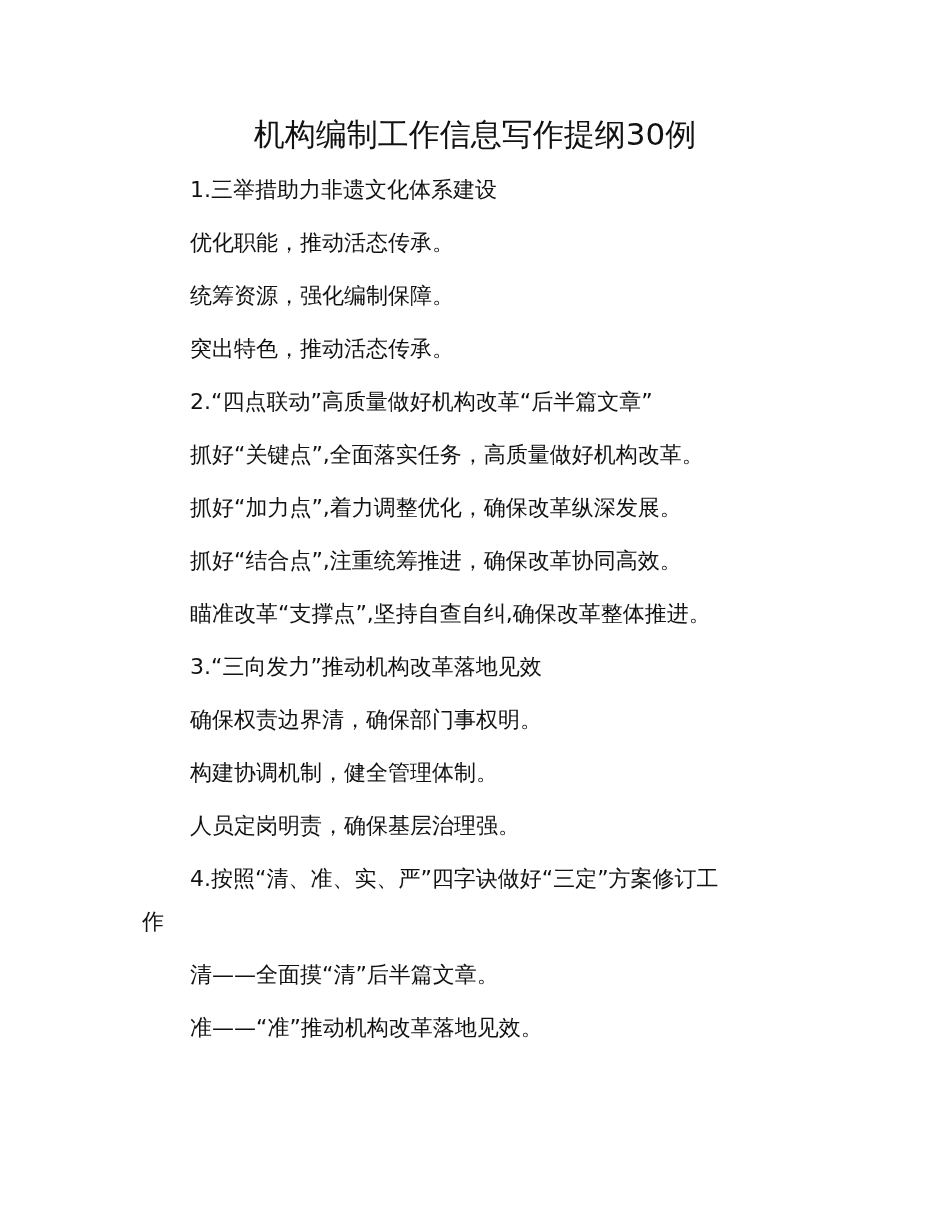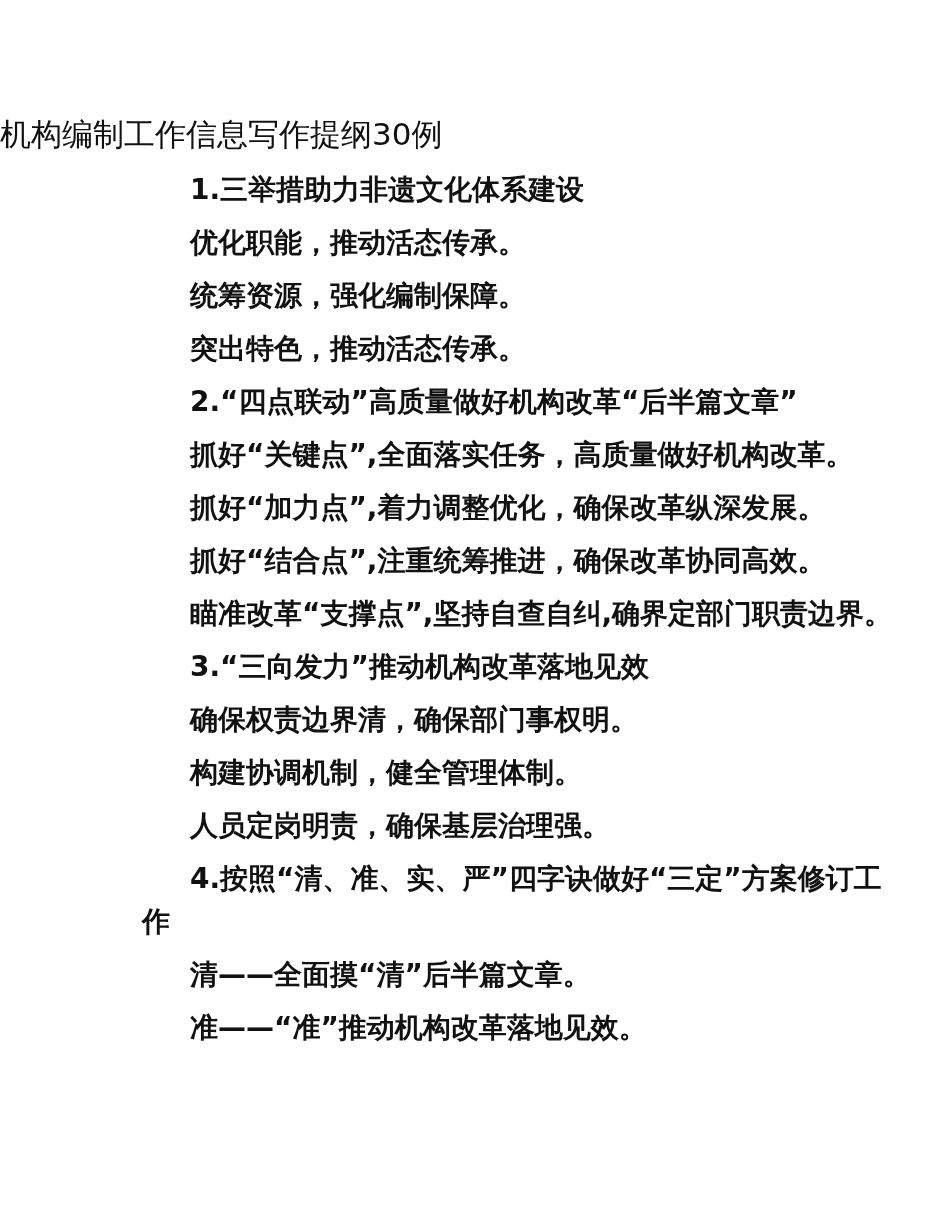--- a/index.html
+++ b/index.html
@@ -1,37 +1,37 @@
 <!DOCTYPE html>
 <html><head>
 <meta charset="utf-8">
 <style>
   html, body { margin: 0; padding: 0; background: #ffffff; }
   body { width: 950px; height: 1230px; position: relative; overflow: hidden;
          font-family: "DejaVu Sans", sans-serif; color: #111111; }
-  .title { position: absolute; left: 0; width: 950px; top: 112px; 
+  .title { position: absolute; left: 0; width: 950px; top: 112px; text-align: center;
            font-size: 31px; line-height: 44px; letter-spacing: 0px; }
-  .line { position: absolute; left: 190px; font-size: 28px; line-height: 32px; white-space: nowrap; font-weight: bold; }
+  .line { position: absolute; left: 190px; font-size: 22px; line-height: 32px; white-space: nowrap; }
   .wrap-first { left: 190px; }
   .wrap-cont { left: 142px; }
 </style>
 </head>
 <body>
 
 <div class="title">机构编制工作信息写作提纲30例</div>
 
 <div class="line" style="top:174px">1.三举措助力非遗文化体系建设</div>
 <div class="line" style="top:227px">优化职能，推动活态传承。</div>
 <div class="line" style="top:280px">统筹资源，强化编制保障。</div>
 <div class="line" style="top:333px">突出特色，推动活态传承。</div>
 <div class="line" style="top:386px">2.“四点联动”高质量做好机构改革“后半篇文章”</div>
 <div class="line" style="top:439px">抓好“关键点”,全面落实任务，高质量做好机构改革。</div>
 <div class="line" style="top:492px">抓好“加力点”,着力调整优化，确保改革纵深发展。</div>
 <div class="line" style="top:545px">抓好“结合点”,注重统筹推进，确保改革协同高效。</div>
-<div class="line" style="top:598px">瞄准改革“支撑点”,坚持自查自纠,确界定部门职责边界。</div>
+<div class="line" style="top:598px">瞄准改革“支撑点”,坚持自查自纠,确保改革整体推进。</div>
 <div class="line" style="top:651px">3.“三向发力”推动机构改革落地见效</div>
 <div class="line" style="top:704px">确保权责边界清，确保部门事权明。</div>
 <div class="line" style="top:757px">构建协调机制，健全管理体制。</div>
 <div class="line" style="top:810px">人员定岗明责，确保基层治理强。</div>
 <div class="line wrap-first" style="top:863px">4.按照“清、准、实、严”四字诀做好“三定”方案修订工</div>
 <div class="line wrap-cont" style="top:906px">作</div>
 <div class="line" style="top:959px">清——全面摸“清”后半篇文章。</div>
 <div class="line" style="top:1012px">准——“准”推动机构改革落地见效。</div>
 
 </body></html>

